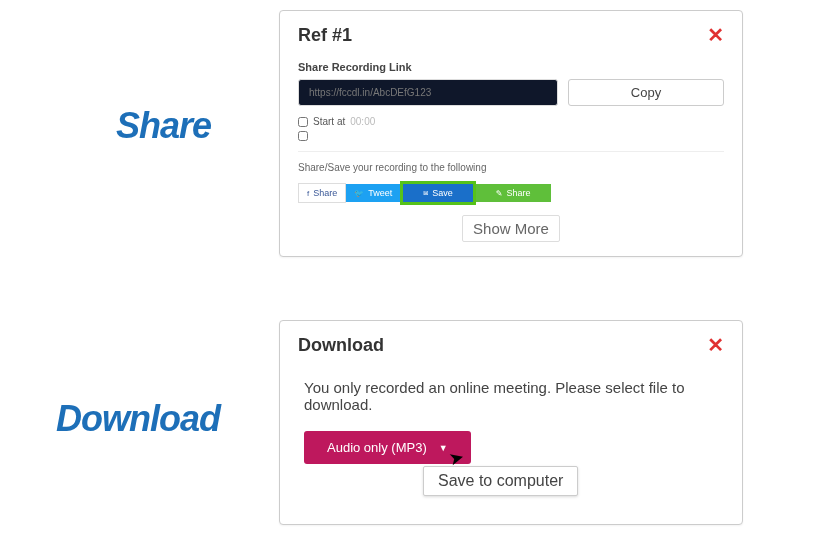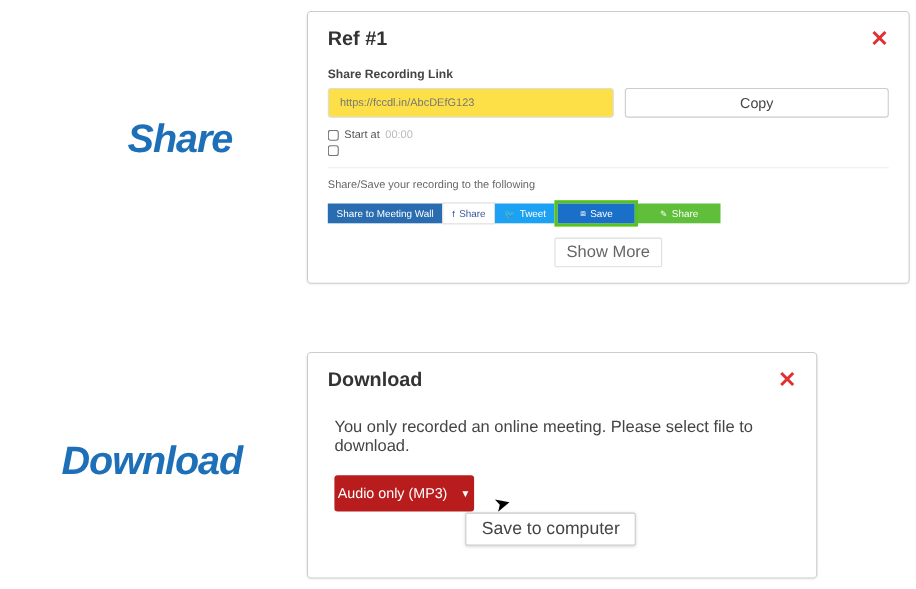--- a/index.html
+++ b/index.html
@@ -5,53 +5,53 @@
 * { box-sizing: border-box; margin: 0; padding: 0; }
 body { font-family: -apple-system, "Helvetica Neue", Arial, sans-serif; background: #fff; width: 833px; height: 535px; position: relative; }
 .section-label { position: absolute; font-size: 36px; font-weight: 800; font-style: italic; color: #1d6fb8; letter-spacing: -1px; }
 .panel { position: absolute; border: 1px solid #ccc; border-radius: 4px; background: #fff; box-shadow: 0 1px 2px rgba(0,0,0,0.05); }
 .panel-header { padding: 12px 18px 8px; display: flex; justify-content: space-between; align-items: center; }
 .panel-title { font-size: 18px; font-weight: 700; color: #333; }
 .close-x { color: #e03030; font-size: 20px; font-weight: 700; cursor: pointer; }
 .panel-body { padding: 6px 18px 14px; }
 .sub-label { font-size: 11px; font-weight: 700; color: #444; margin-bottom: 6px; }
 .link-row { display: flex; gap: 10px; margin-bottom: 10px; }
-.link-input { flex: 0 0 260px; background: #fde047; border: 1px solid #ddd; border-radius: 3px; padding: 7px 10px; font-size: 10px; color: #777; }
+.link-input { flex: 0 0 260px; background: #0f172a; border: 1px solid #ddd; border-radius: 3px; padding: 7px 10px; font-size: 10px; color: #777; }
 .copy-btn { flex: 1; background: #fff; border: 1px solid #ccc; border-radius: 3px; font-size: 13px; color: #444; cursor: pointer; }
 .chk-row { font-size: 10px; color: #555; display: flex; align-items: center; gap: 5px; margin-bottom: 4px; }
 .chk-row input { width: 10px; height: 10px; }
 .time-hint { color: #bbb; }
 .divider { border: 0; border-top: 1px solid #eee; margin: 10px 0; }
 .share-hint { font-size: 10px; color: #666; margin-bottom: 8px; }
 .btn-row { display: flex; align-items: center; }
 .pill { font-size: 9px; color: #fff; padding: 4px 8px; display: inline-flex; align-items: center; gap: 4px; cursor: pointer; }
 .pill.meeting { background: #2a6cb0; }
 .pill.fb { background: #fff; color: #3b5998; border: 1px solid #ddd; }
 .pill.tw { background: #1da1f2; }
 .pill.save-db { background: #1a6fc9; padding: 4px 20px; }
 .pill.ev { background: #5fbf3a; padding: 4px 20px; }
 .hl-box { border: 3px solid #56c21a; display: inline-flex; }
 .show-more { margin: 10px auto 0; display: block; background: #fff; border: 1px solid #ddd; border-radius: 2px; font-size: 15px; color: #666; padding: 4px 10px; cursor: pointer; }
 .dl-body { padding: 8px 24px 60px; }
 .dl-msg { font-size: 15px; color: #444; margin: 6px 0 18px; }
-.dd-btn { background: #b91c1c; color: #fff; border: 0; border-radius: 3px; padding: 9px 3px; font-size: 13px; display: inline-flex; align-items: center; gap: 12px; cursor: pointer; }
+.dd-btn { background: #be185d; color: #fff; border: 0; border-radius: 3px; padding: 9px 23px; font-size: 13px; display: inline-flex; align-items: center; gap: 12px; cursor: pointer; }
 .dd-caret { font-size: 9px; }
 .cursor-icon { position: absolute; font-size: 18px; color: #000; transform: rotate(-15deg); pointer-events:none; }
 .dd-menu { position: absolute; background: #fff; border: 1px solid #ccc; border-radius: 2px; box-shadow: 0 1px 3px rgba(0,0,0,0.15); }
 .dd-item { font-size: 16px; color: #444; padding: 5px 14px; cursor: pointer; white-space: nowrap; }
 .hl-item { border: 3px solid #56c21a; }
 .mini-ico { font-size: 8px; }
 </style>
 </head>
 <body>
 
 <div class="section-label" style="left:116px; top:105px;">Share</div>
 <div class="section-label" style="left:56px; top:398px;">Download</div>
 
-<div class="panel" style="left:279px; top:10px; width:548px;">
+<div class="panel" style="left:279px; top:10px; width:464px;">
   <div class="panel-header">
     <div class="panel-title">Ref #1</div>
     <div class="close-x">✕</div>
   </div>
   <div class="panel-body">
     <div class="sub-label">Share Recording Link</div>
     <div class="link-row">
       <input class="link-input" readonly="" value="https://fccdl.in/AbcDEfG123" style="">
       <button class="copy-btn">Copy</button>
     </div>
@@ -59,21 +59,20 @@
       <input type="checkbox" style="">
       <span>Start at</span>
       <span class="time-hint">00:00</span>
     </div>
     <div class="chk-row">
       <input type="checkbox" style="">
     </div>
     <hr class="divider">
     <div class="share-hint">Share/Save your recording to the following</div>
     <div class="btn-row">
-      <span class="pill meeting">Share to Meeting Wall</span>
       <span class="pill fb">
           <span class="mini-ico">f</span>
           <span>Share</span>
         </span>
       <span class="pill tw">
           <span class="mini-ico">🐦</span>
           <span>Tweet</span>
         </span>
       <span class="hl-box">
         <span class="pill save-db">

